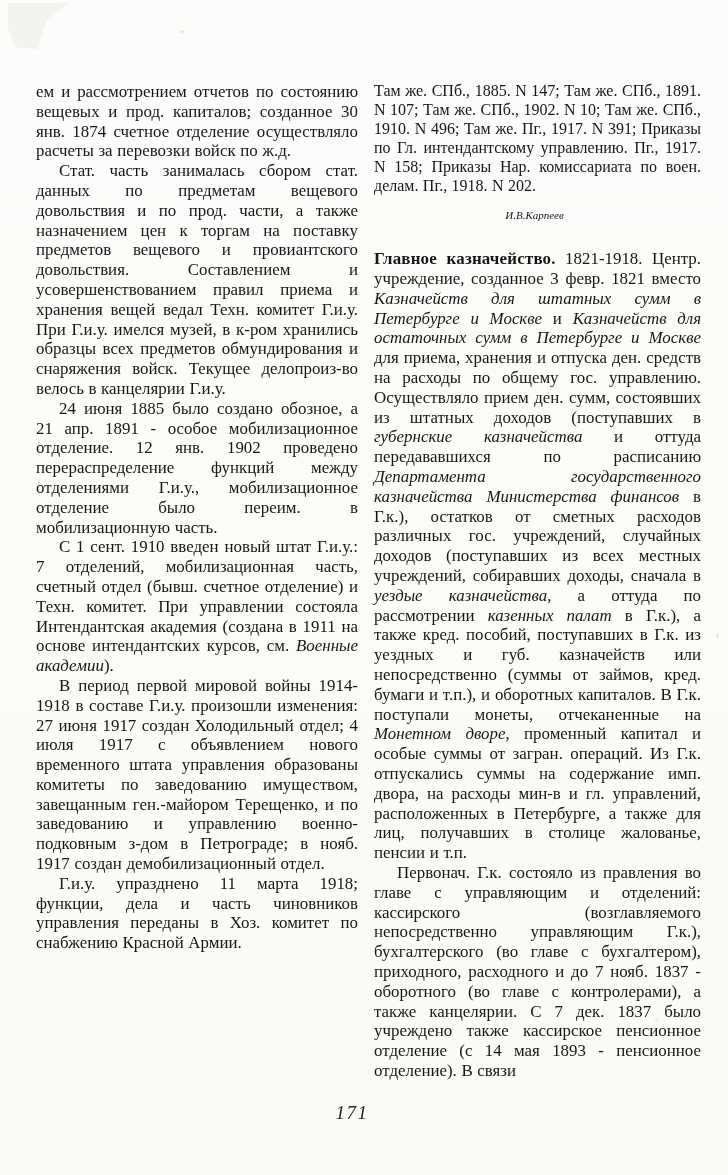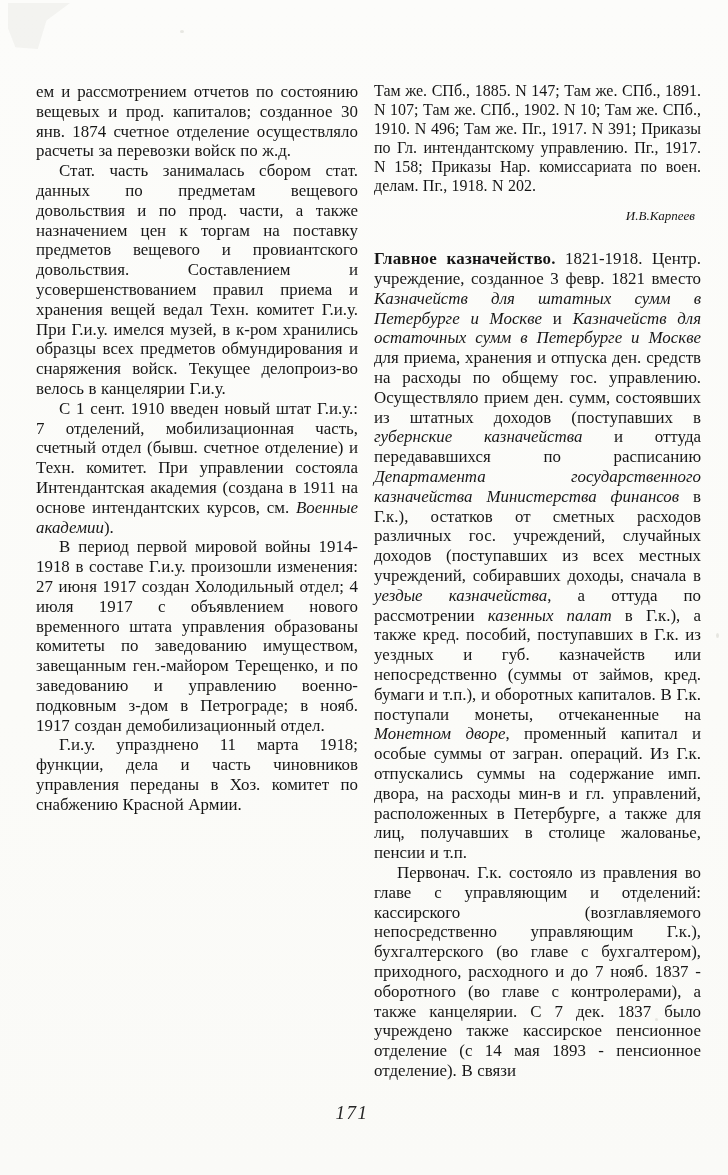--- a/index.html
+++ b/index.html
@@ -42,23 +42,23 @@
     word-spacing: 0.4px;
   }
   .para.indent { text-indent: 23px; }
   .para.t-sources, .para.t-sources-start {
     font-size: 16px;
     line-height: 18.9px;
   }
   .para.t-sources-start { margin-top: 8px; }
   .para.t-author {
     margin-top: 11px;
-    text-align: right;
+    text-align: center;
     padding-right: 6px;
-    font-size: 13px;
+    font-size: 11px;
   }
   .para.t-entry-start { margin-top: 23px; }
   .it { font-style: italic; }
   .bd { font-weight: bold; letter-spacing: .2px; }
   .page-number {
     position: absolute;
     left: 322px; top: 1102px;
     width: 60px;
     text-align: center;
     font-size: 19px;
@@ -73,20 +73,21 @@
 <div class="page" style="color: rgb(22, 22, 22);">
   <div class="corner-artifact"></div>
   <div class="speck" style="left:716px; top:633px; width:3px; height:5px;"></div>
   <div class="speck" style="left:180px; top:30px; width:4px; height:3px;"></div>
   <div class="speck" style="left:655px; top:1018px; width:3px; height:3px;"></div>
 
   <div class="text-block">
     <div class="col col-left">
         <p class="para t-body"><span>ем и рассмотрением отчетов по состоянию вещевых и прод. капиталов; созданное 30 янв. 1874 счетное отделение осуществляло расчеты за перевозки войск по ж.д.</span></p>
         <p class="para t-body indent"><span>Стат. часть занималась сбором стат. данных по предметам вещевого довольствия и по прод. части, а также назначением цен к торгам на поставку предметов вещевого и провиантского довольствия. Составлением и усовершенствованием правил приема и хранения вещей ведал Техн. комитет Г.и.у. При Г.и.у. имелся музей, в к-ром хранились образцы всех предметов обмундирования и снаряжения войск. Текущее делопроиз-во велось в канцелярии Г.и.у.</span></p>
+        <p class="para t-body indent"><span>24 июня 1885 было создано обозное, а 21 апр. 1891 - особое мобилизационное отделение. 12 янв. 1902 проведено перераспределение функций между отделениями Г.и.у., мобилизационное отделение было переим. в мобилизационную часть.</span></p>
         <p class="para t-body indent"><span>С 1 сент. 1910 введен новый штат Г.и.у.: 7 отделений, мобилизационная часть, счетный отдел (бывш. счетное отделение) и Техн. комитет. При управлении состояла Интендантская академия (создана в 1911 на основе интендантских курсов, см. </span><span class="it">Военные академии</span><span>).</span></p>
         <p class="para t-body indent"><span>В период первой мировой войны 1914-1918 в составе Г.и.у. произошли изменения: 27 июня 1917 создан Холодильный отдел; 4 июля 1917 с объявлением нового временного штата управления образованы комитеты по заведованию имуществом, завещанным ген.-майором Терещенко, и по заведованию и управлению военно-подковным з-дом в Петрограде; в нояб. 1917 создан демобилизационный отдел.</span></p>
         <p class="para t-body indent"><span>Г.и.у. упразднено 11 марта 1918; функции, дела и часть чиновников управления переданы в Хоз. комитет по снабжению Красной Армии.</span></p>
       </div>
     <div class="col col-right">
         <p class="para t-sources"><span>Там же. СПб., 1885. N 147; Там же. СПб., 1891. N 107; Там же. СПб., 1902. N 10; Там же. СПб., 1910. N 496; Там же. Пг., 1917. N 391; Приказы по Гл. интендантскому управлению. Пг., 1917. N 158; Приказы Нар. комиссариата по воен. делам. Пг., 1918. N 202.</span></p>
         <p class="para t-author"><span class="it">И.В.Карпеев</span></p>
         <p class="para t-entry-start"><span class="bd">Главное казначейство.</span><span> 1821-1918. Центр. учреждение, созданное 3 февр. 1821 вместо </span><span class="it">Казначейств для штатных сумм в Петербурге и Москве</span><span> и </span><span class="it">Казначейств для остаточных сумм в Петербурге и Москве</span><span> для приема, хранения и отпуска ден. средств на расходы по общему гос. управлению. Осуществляло прием ден. сумм, состоявших из штатных доходов (поступавших в </span><span class="it">губернские казначейства</span><span> и оттуда передававшихся по расписанию </span><span class="it">Департамента государственного казначейства Министерства финансов</span><span> в Г.к.), остатков от сметных расходов различных гос. учреждений, случайных доходов (поступавших из всех местных учреждений, собиравших доходы, сначала в </span><span class="it">уездые казначейства</span><span>, а оттуда по рассмотрении </span><span class="it">казенных палат</span><span> в Г.к.), а также кред. пособий, поступавших в Г.к. из уездных и губ. казначейств или непосредственно (суммы от займов, кред. бумаги и т.п.), и оборотных капиталов. В Г.к. поступали монеты, отчеканенные на </span><span class="it">Монетном дворе</span><span>, променный капитал и особые суммы от загран. операций. Из Г.к. отпускались суммы на содержание имп. двора, на расходы мин-в и гл. управлений, расположенных в Петербурге, а также для лиц, получавших в столице жалованье, пенсии и т.п.</span></p>
         <p class="para t-body indent"><span>Первонач. Г.к. состояло из правления во главе с управляющим и отделений: кассирского (возглавляемого непосредственно управляющим Г.к.), бухгалтерского (во главе с бухгалтером), приходного, расходного и до 7 нояб. 1837 - оборотного (во главе с контролерами), а также канцелярии. С 7 дек. 1837 было учреждено также кассирское пенсионное отделение (с 14 мая 1893 - пенсионное отделение). В связи</span></p>
       </div>

